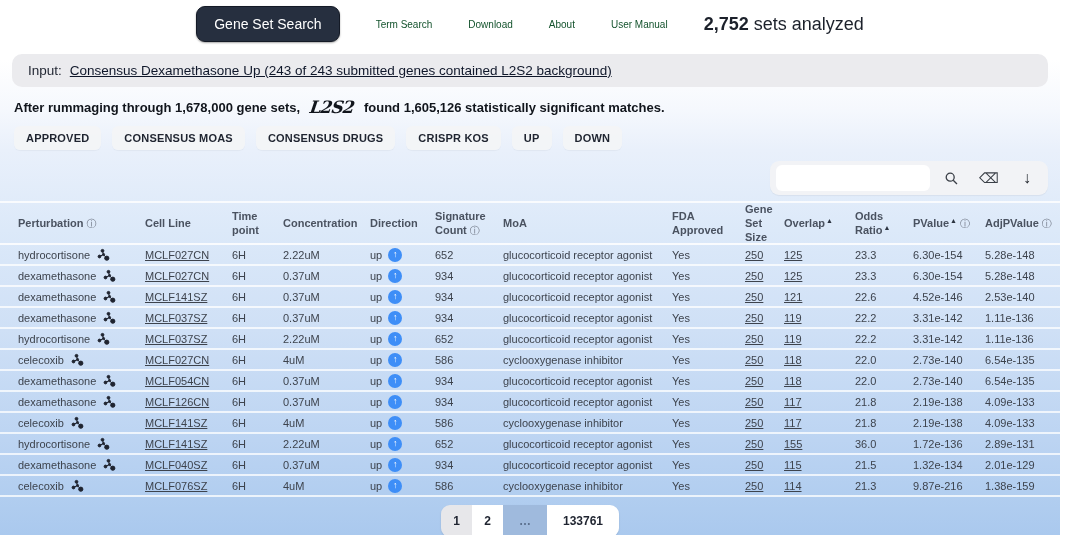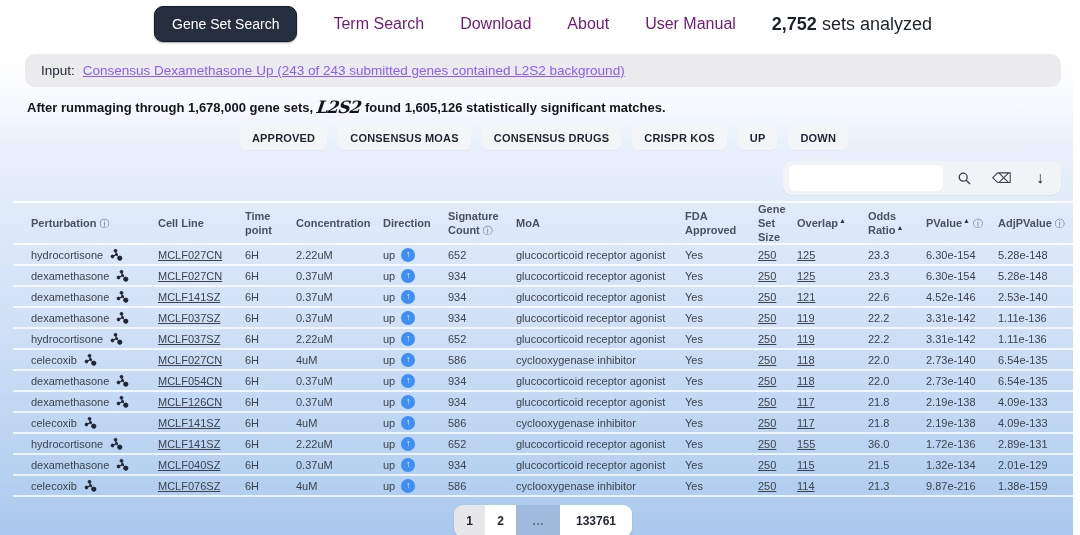--- a/index.html
+++ b/index.html
@@ -1,35 +1,34 @@
 <!DOCTYPE html>
 <html><head>
 <meta charset="utf-8">
 <style>
   html,body{margin:0;padding:0;}
   body{font-family:"Liberation Sans","DejaVu Sans",sans-serif;}
   .page{
     position:relative;width:1060px;height:535px;overflow:hidden;
     background:linear-gradient(180deg,#ffffff 0px,#ffffff 60px,#f5f8fd 110px,#e9f0fb 150px,#dce9f9 230px,#cfe0f6 330px,#bcd4f2 440px,#aac9ee 535px);
-    padding-left:13px;
   }
   
   .topnav{height:48px;display:flex;align-items:center;justify-content:center;gap:36px;background:#ffffff;}
-  .nav-item{font-size:16px;color:#701a75;cursor:pointer;white-space:nowrap;}
+  .nav-item{font-size:10px;color:#14532d;cursor:pointer;white-space:nowrap;}
   .nav-item.active{background:#262f3f;color:#ffffff;padding:9px 17px;border-radius:9px;border:1px solid #141a26;box-shadow:0 1px 2px rgba(0,0,0,.35);font-size:14px;}
   .sets-analyzed{font-size:18px;color:#1c212b;white-space:nowrap;}
   .sets-analyzed b{font-weight:700;}
   
   .input-bar{margin:6px 12px 0;background:#ebebee;border-radius:10px;padding:9px 16px;font-size:13.5px;color:#1f2430;display:flex;gap:8px;align-items:center;}
-  .input-bar a{color:#8b5cf6;text-decoration:underline;cursor:pointer;}
+  .input-bar a{color:#0f172a;text-decoration:underline;cursor:pointer;}
   
-  .summary{margin:10px 0 0 14px;font-size:13px;font-weight:700;color:#11151c;display:flex;align-items:center;gap:4px;}
+  .summary{margin:10px 0 0 14px;font-size:13px;font-weight:700;color:#11151c;display:flex;align-items:center;gap:10px;}
   .l2s2-logo{font-family:"DejaVu Serif",serif;font-style:italic;font-weight:700;font-size:17px;letter-spacing:-1px;transform:skewX(-8deg);display:inline-block;}
   
-  .filters{margin:9px 12px 0 14px;display:flex;gap:11px;justify-content:center;}
+  .filters{margin:9px 12px 0 14px;display:flex;gap:11px;}
   .filter-btn{background:rgba(243,244,247,.95);border:none;border-radius:6px;padding:6px 12px;font-size:11px;font-weight:700;color:#1f2430;letter-spacing:.2px;cursor:pointer;font-family:inherit;box-shadow:0 1px 1px rgba(0,0,0,.04);}
   
   .search-row{margin:11px 12px 0;display:flex;justify-content:flex-end;}
   .search-box{background:#f2f3f6;border-radius:9px;height:34px;display:flex;align-items:center;padding:0 2px;box-shadow:0 1px 1px rgba(0,0,0,.05);}
   .search-box input{width:138px;height:26px;border:none;border-radius:6px;margin:0 2px 0 4px;background:#ffffff;outline:none;font-size:12px;padding:0 8px;}
   .icon-btn{width:38px;height:30px;display:flex;align-items:center;justify-content:center;background:transparent;border:none;cursor:pointer;color:#3a3f47;}
   .icon-btn .uni{font-size:14px;color:#3a3f47;}
   .icon-btn .dl{font-size:16px;font-weight:700;color:#23272e;}
   
   .table{margin-top:6px;}

